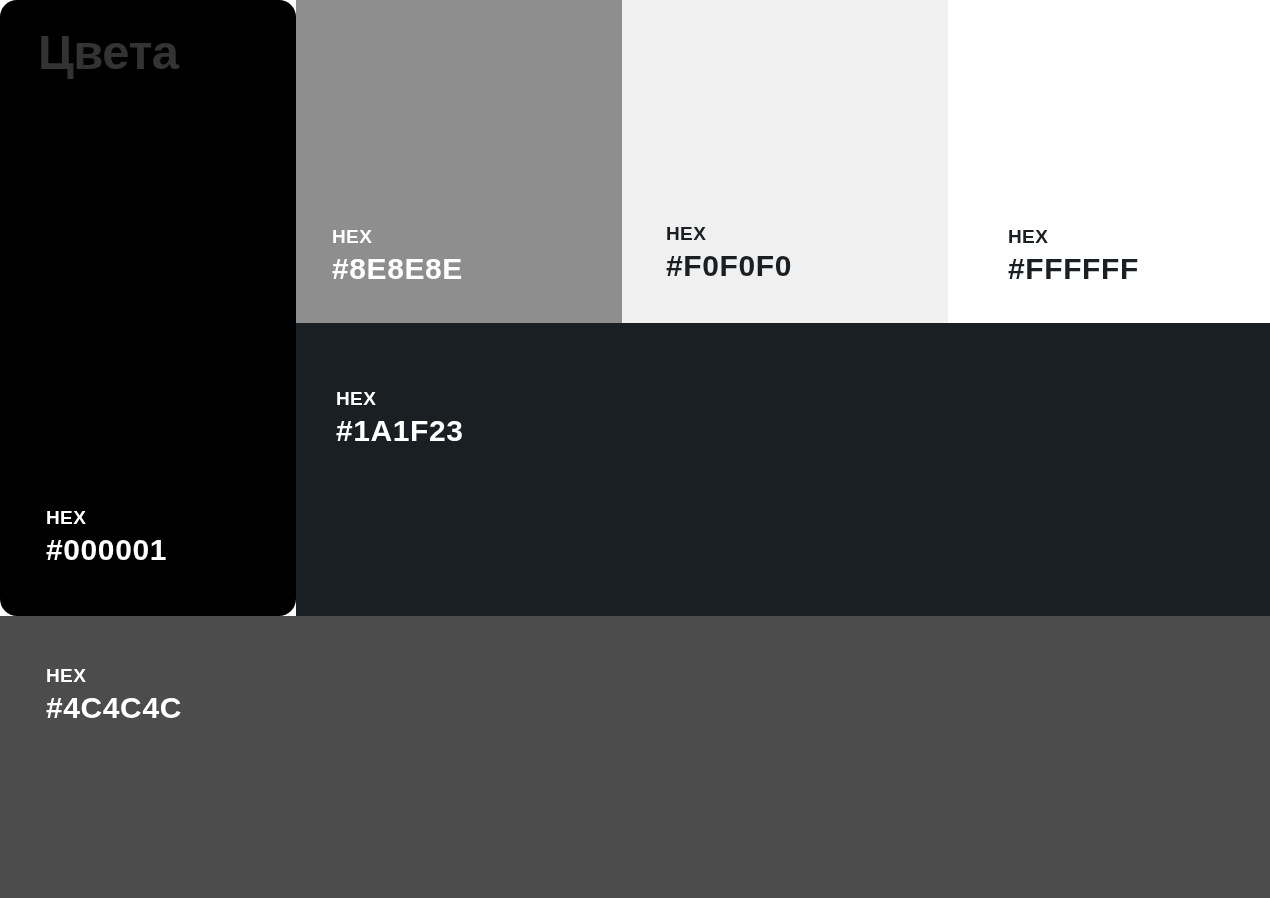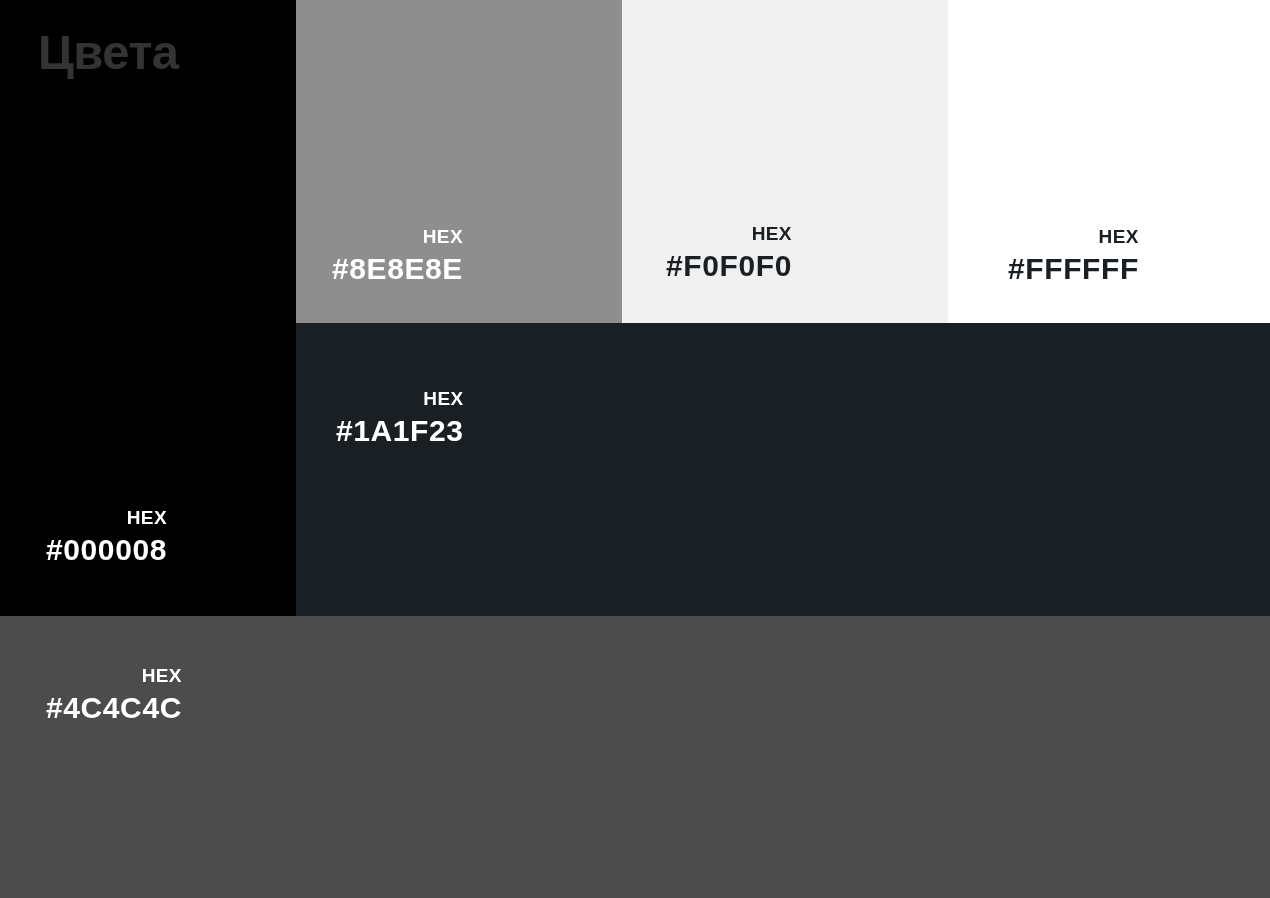--- a/index.html
+++ b/index.html
@@ -46,21 +46,20 @@
     position:absolute;
     line-height:1.32;
     white-space:nowrap;
     user-select:none;
   }
   .hex-kicker {
     display:block;
     font-size:19px;
     font-weight:700;
     letter-spacing:0.4px;
-    text-align:right;
   }
   .hex-value {
     display:block;
     font-size:30px;
     font-weight:700;
     letter-spacing:0.6px;
   }
 
   
   .sw-black  .hex-block  { left:46px;  top:505px; }
@@ -68,25 +67,25 @@
   .sw-f0     .hex-block  { left:44px;  top:221px; }
   .sw-white  .hex-block  { left:60px;  top:224px; }
   .sw-dark   .hex-block  { left:40px;  top:63px;  }
   .sw-gray4c .hex-block  { left:46px;  top:47px;  }
 </style>
 </head>
 <body>
 
 <div id="palette">
 
-  <div class="swatch sw-black" style="background: rgb(0, 0, 0);">
+  <div class="swatch sw-black" style="background: rgb(0, 0, 0); border-radius: 17px;">
     <div class="title" style="color: rgb(51, 51, 51);">Цвета</div>
     <div class="hex-block" style="color: rgb(255, 255, 255);">
       <span class="hex-kicker">HEX</span>
-      <span class="hex-value">#000008</span>
+      <span class="hex-value">#000001</span>
     </div>
   </div>
 
   <div class="swatch sw-gray" style="background: rgb(142, 142, 142);">
     <div class="hex-block" style="color: rgb(255, 255, 255);">
       <span class="hex-kicker">HEX</span>
       <span class="hex-value">#8E8E8E</span>
     </div>
   </div>
 

